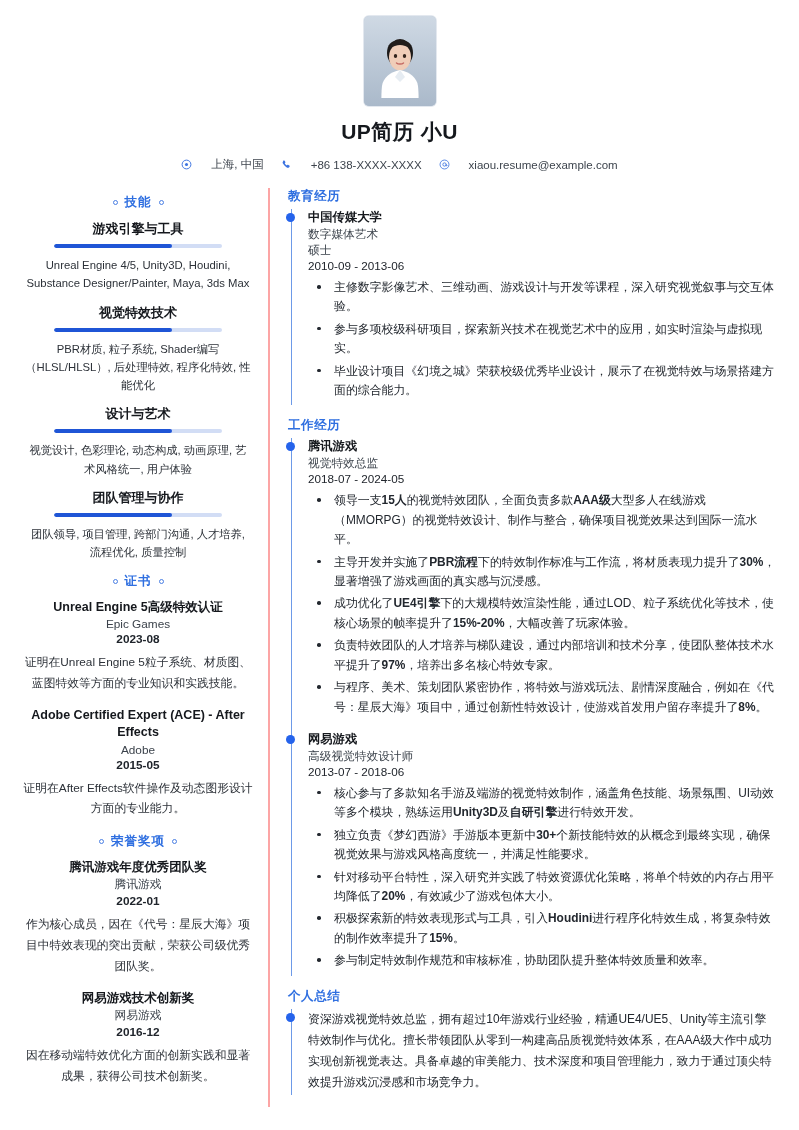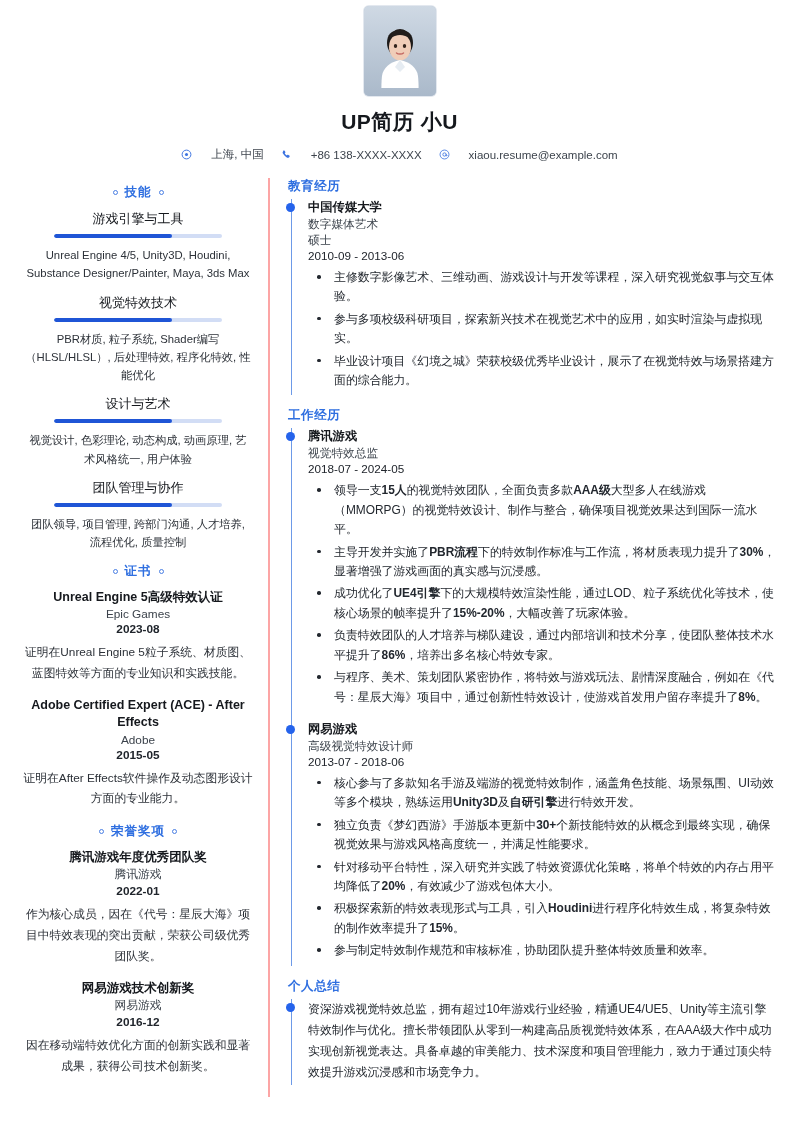--- a/index.html
+++ b/index.html
@@ -8,21 +8,21 @@
     height: 1130px;
     background: #ffffff;
     font-family: "Liberation Sans", "DejaVu Sans", sans-serif;
     color: #1f2329;
   }
   .page {
     position: relative;
     width: 799px;
     height: 1130px;
     background: #fff;
-    padding: 2px 22px 8px 22px;
+    padding: 12px 22px 8px 22px;
     overflow: hidden;
   }
 
   
   .header { text-align: center; padding-top: 4px; }
   .avatar {
     width: 72px; height: 90px;
     margin: 0 auto;
     border-radius: 5px;
     overflow: hidden;
@@ -83,21 +83,21 @@
   .side-section-title .ring {
     width: 5px; height: 5px;
     border: 1px solid #4a7fe3;
     border-radius: 50%;
     display: inline-block;
   }
   .skill-block { margin-bottom: 11px; }
   .skill-name {
     text-align: center;
     font-size: 13px;
-    font-weight: 400;
+    font-weight: 700;
     color: #15181d;
     margin-bottom: 6px;
   }
   .skill-bar {
     height: 4px;
     width: 168px;
     margin: 0 auto 8px auto;
     background: #d2ddf5;
     border-radius: 2px;
     overflow: hidden;
@@ -378,21 +378,21 @@
         <div class="timeline" id="work-timeline">
             <div class="tl-item">
               <span class="tl-dot"></span>
               <div class="job-title">腾讯游戏</div>
               <div class="job-role">视觉特效总监</div>
               <div class="job-date">2018-07 - 2024-05</div>
               <ul class="bullets">
                 <li>领导一支<b>15人</b>的视觉特效团队，全面负责多款<b>AAA级</b>大型多人在线游戏（MMORPG）的视觉特效设计、制作与整合，确保项目视觉效果达到国际一流水平。</li>
                 <li>主导开发并实施了<b>PBR流程</b>下的特效制作标准与工作流，将材质表现力提升了<b>30%</b>，显著增强了游戏画面的真实感与沉浸感。</li>
                 <li>成功优化了<b>UE4引擎</b>下的大规模特效渲染性能，通过LOD、粒子系统优化等技术，使核心场景的帧率提升了<b>15%-20%</b>，大幅改善了玩家体验。</li>
-                <li>负责特效团队的人才培养与梯队建设，通过内部培训和技术分享，使团队整体技术水平提升了<b>86%</b>，培养出多名核心特效专家。</li>
+                <li>负责特效团队的人才培养与梯队建设，通过内部培训和技术分享，使团队整体技术水平提升了<b>97%</b>，培养出多名核心特效专家。</li>
                 <li>与程序、美术、策划团队紧密协作，将特效与游戏玩法、剧情深度融合，例如在《代号：星辰大海》项目中，通过创新性特效设计，使游戏首发用户留存率提升了<b>8%</b>。</li>
               </ul>
             </div>
             <div class="tl-item">
               <span class="tl-dot"></span>
               <div class="job-title">网易游戏</div>
               <div class="job-role">高级视觉特效设计师</div>
               <div class="job-date">2013-07 - 2018-06</div>
               <ul class="bullets">
                 <li>核心参与了多款知名手游及端游的视觉特效制作，涵盖角色技能、场景氛围、UI动效等多个模块，熟练运用<b>Unity3D</b>及<b>自研引擎</b>进行特效开发。</li>

